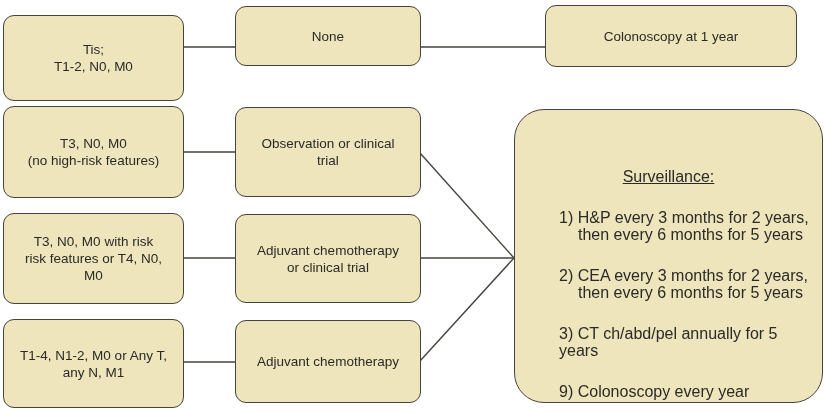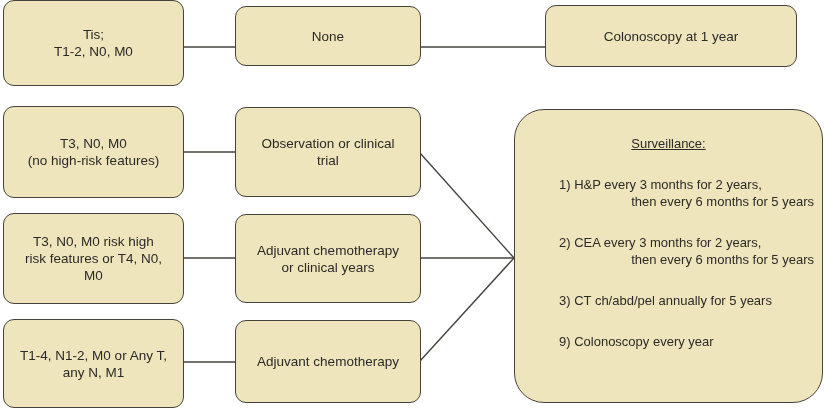--- a/index.html
+++ b/index.html
@@ -40,52 +40,52 @@
     display: flex;
     align-items: center;
     justify-content: center;
     text-align: center;
     font-size: 13.5px;
     line-height: 17px;
     padding: 4px 8px;
   }
   .stage { left: 3px; width: 181px; }
   .treat { left: 235px; width: 186px; }
-  .s1 { top: 0;   height: 86px; }
+  .s1 { top: 15px;   height: 86px; }
   .s2 { top: 106px; height: 92px; }
   .s3 { top: 213px; height: 91px; }
   .s4 { top: 319px; height: 89px; justify-content: center; }
   .t1 { top: 6px;   height: 60px; }
   .t2 { top: 107px; height: 90px; justify-content: center; }
   .t3 { top: 214px; height: 89px; }
   .t4 { top: 320px; height: 83px; }
   .followup {
     left: 545px; top: 5px; width: 252px; height: 62px;
   }
   .surveillance {
     position: absolute;
     left: 514px; top: 109px; width: 309px; height: 294px;
     background: var(--box-fill);
     border: 1.5px solid var(--box-border);
     border-radius: 30px;
-    font-size: 13px;
+    font-size: 16px;
     line-height: 17px;
-    padding-top: 25px;
+    padding-top: 58px;
   }
   .surv-title {
     text-align: center;
     text-decoration: underline;
     margin-bottom: 21px;
   }
   .surv-items {
     padding-left: 44px;
     padding-right: 8px;
   }
   .surv-item { margin-bottom: 15px; margin-top: 24px; }
-  .surv-item .cont { padding-left: 19px; text-align: right; }
+  .surv-item .cont { padding-left: 19px; }
 </style>
 </head>
 <body>
 
 <div class="canvas">
 
   <svg class="connectors" viewBox="0 0 825 412" aria-hidden="true">
     <line x1="184" y1="47" x2="236" y2="47"></line>
     <line x1="420" y1="47" x2="546" y2="47"></line>
     <line x1="184" y1="152" x2="236" y2="152"></line>
@@ -105,21 +105,21 @@
 
   <div class="node stage s2">
     <div>
       <div>T3, N0, M0</div>
       <div>(no high-risk features)</div>
     </div>
   </div>
 
   <div class="node stage s3">
     <div>
-      <div>T3, N0, M0 risk high</div>
+      <div>T3, N0, M0 with risk</div>
       <div>risk features or T4, N0,</div>
       <div>M0</div>
     </div>
   </div>
 
   <div class="node stage s4">
     <div>
       <div>T1-4, N1-2, M0 or Any T,</div>
       <div>any N, M1</div>
     </div>
@@ -134,21 +134,21 @@
   <div class="node treat t2">
     <div>
       <div>Observation or clinical</div>
       <div>trial</div>
     </div>
   </div>
 
   <div class="node treat t3">
     <div>
       <div>Adjuvant chemotherapy</div>
-      <div>or clinical years</div>
+      <div>or clinical trial</div>
     </div>
   </div>
 
   <div class="node treat t4">
     <div>
       <div>Adjuvant chemotherapy</div>
     </div>
   </div>
 
   <div class="node followup">

